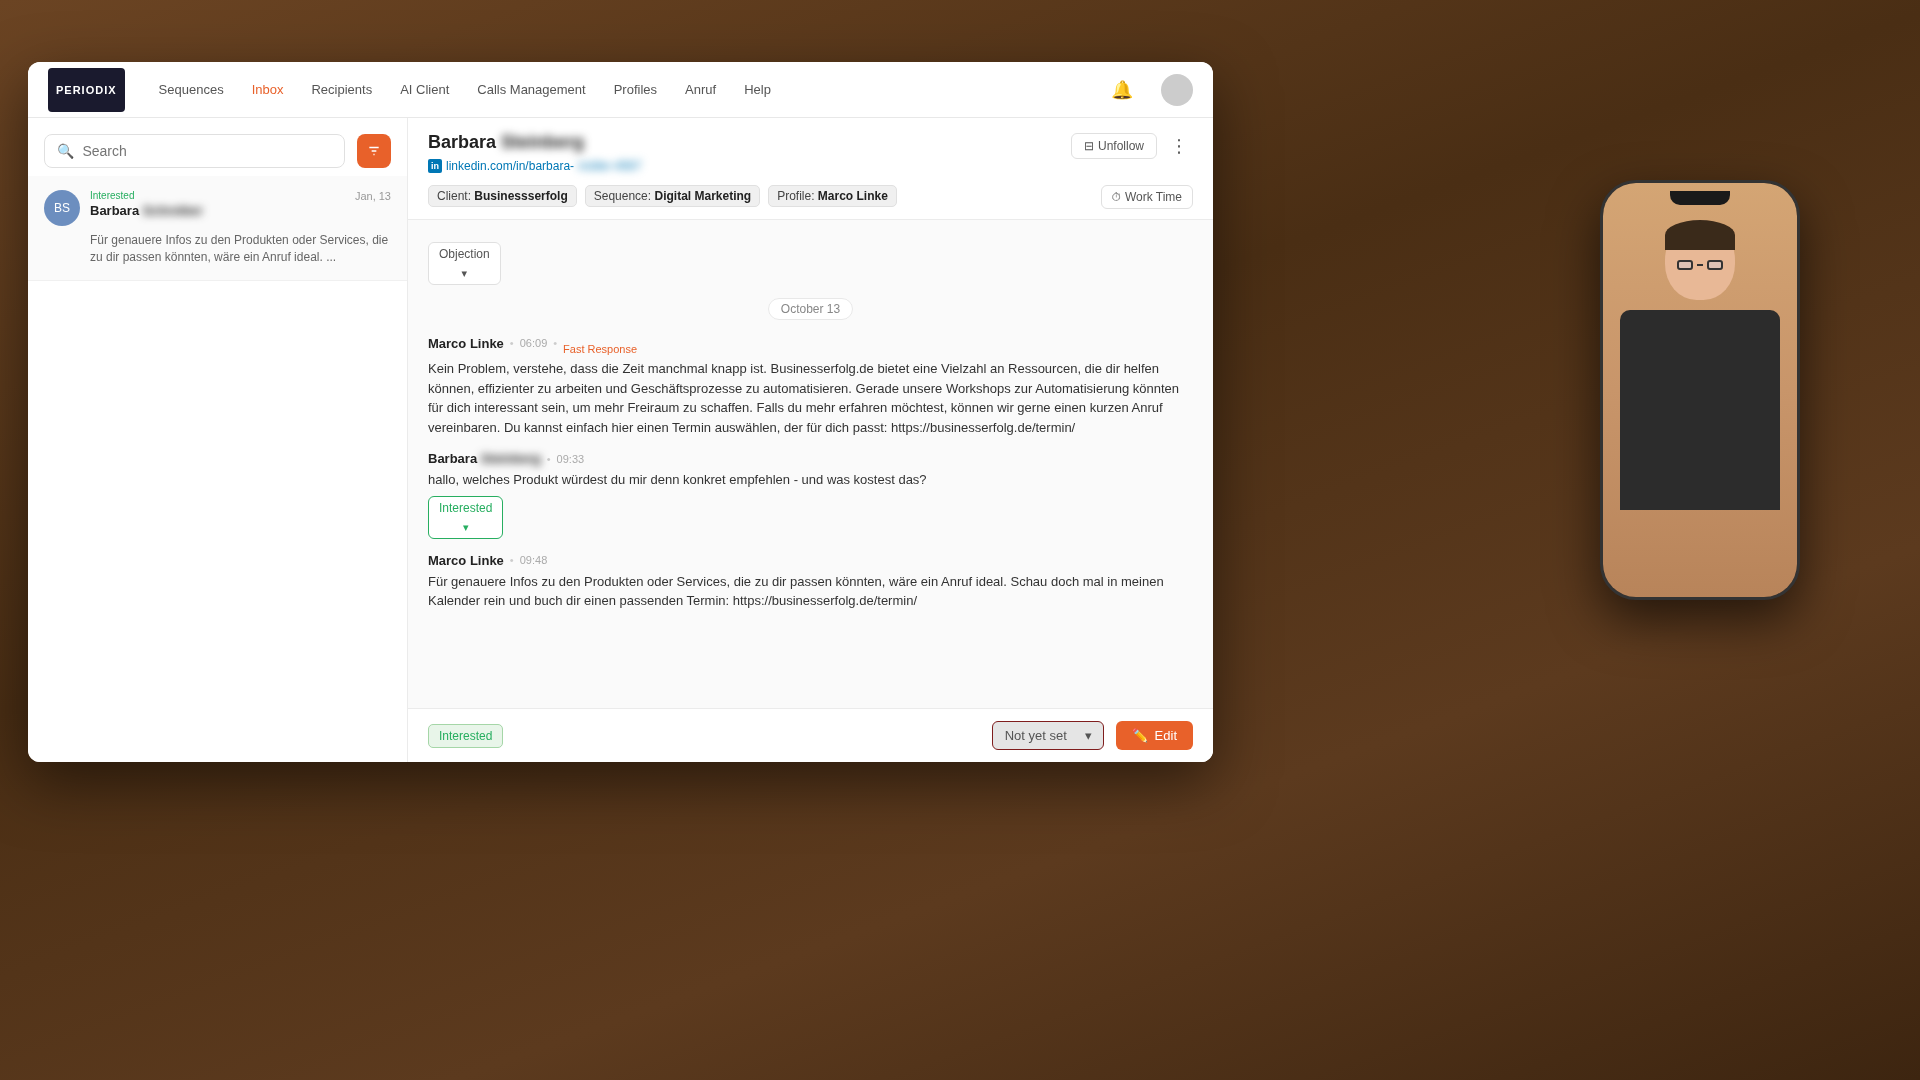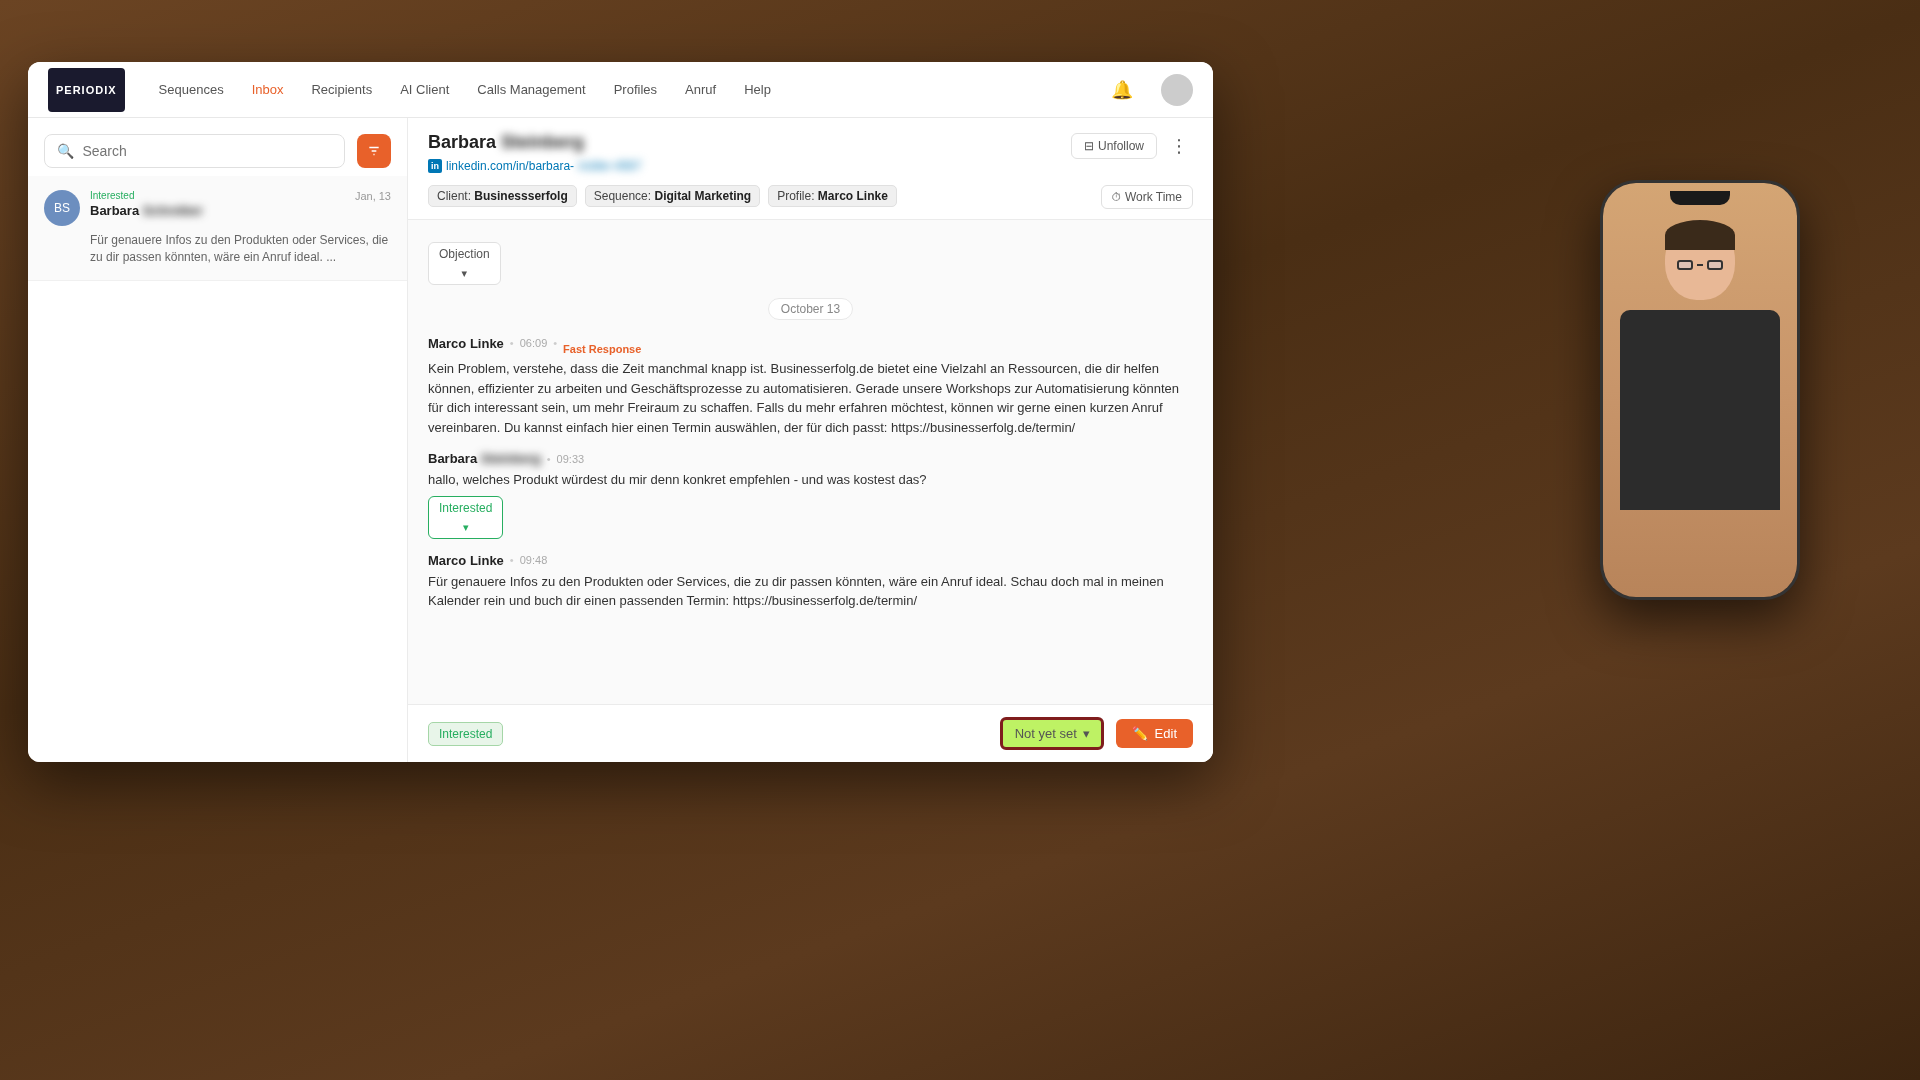--- a/index.html
+++ b/index.html
@@ -295,21 +295,21 @@
       display: flex;
       align-items: center;
       gap: 6px;
       margin-bottom: 4px;
     }
     .msg-sender-name { font-size: 13px; font-weight: 600; color: #222; }
     .msg-time { font-size: 11px; color: #aaa; }
     .fast-response-badge {
       font-size: 11px;
       color: #e8612a;
-      font-weight: 700;
+      font-weight: 400;
       margin-top: 12px;
     }
     .msg-text {
       font-size: 13px;
       color: #333;
       line-height: 1.5;
       padding-left: 0;
     }
     .status-dropdown {
       display: inline-flex;
@@ -345,30 +345,30 @@
       background: #e8f5e9;
       color: #27ae60;
       border: 1px solid #a5d6a7;
       border-radius: 5px;
       padding: 4px 10px;
       font-size: 12px;
       font-weight: 500;
     }
     .bottom-spacer { flex: 1; }
     .not-yet-set-select {
-      border: 3px solid #7f1d1d;
+      border: 1px solid #7f1d1d;
       border-radius: 6px;
       padding: 6px 12px;
       font-size: 13px;
       color: #555;
-      background: #bef264;
-      cursor: pointer;
-      display: flex;
-      align-items: center;
-      gap: 6px;
+      background: #e5e5e5;
+      cursor: pointer;
+      display: flex;
+      align-items: center;
+      gap: 18px;
     }
     .edit-btn {
       background: #e8612a;
       color: #fff;
       border: none;
       border-radius: 6px;
       padding: 7px 16px;
       font-size: 13px;
       cursor: pointer;
       display: flex;

